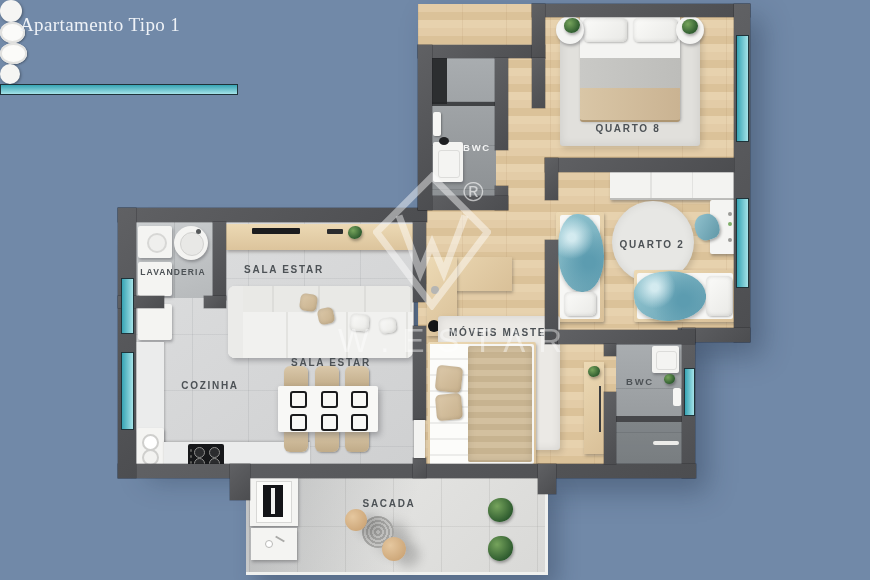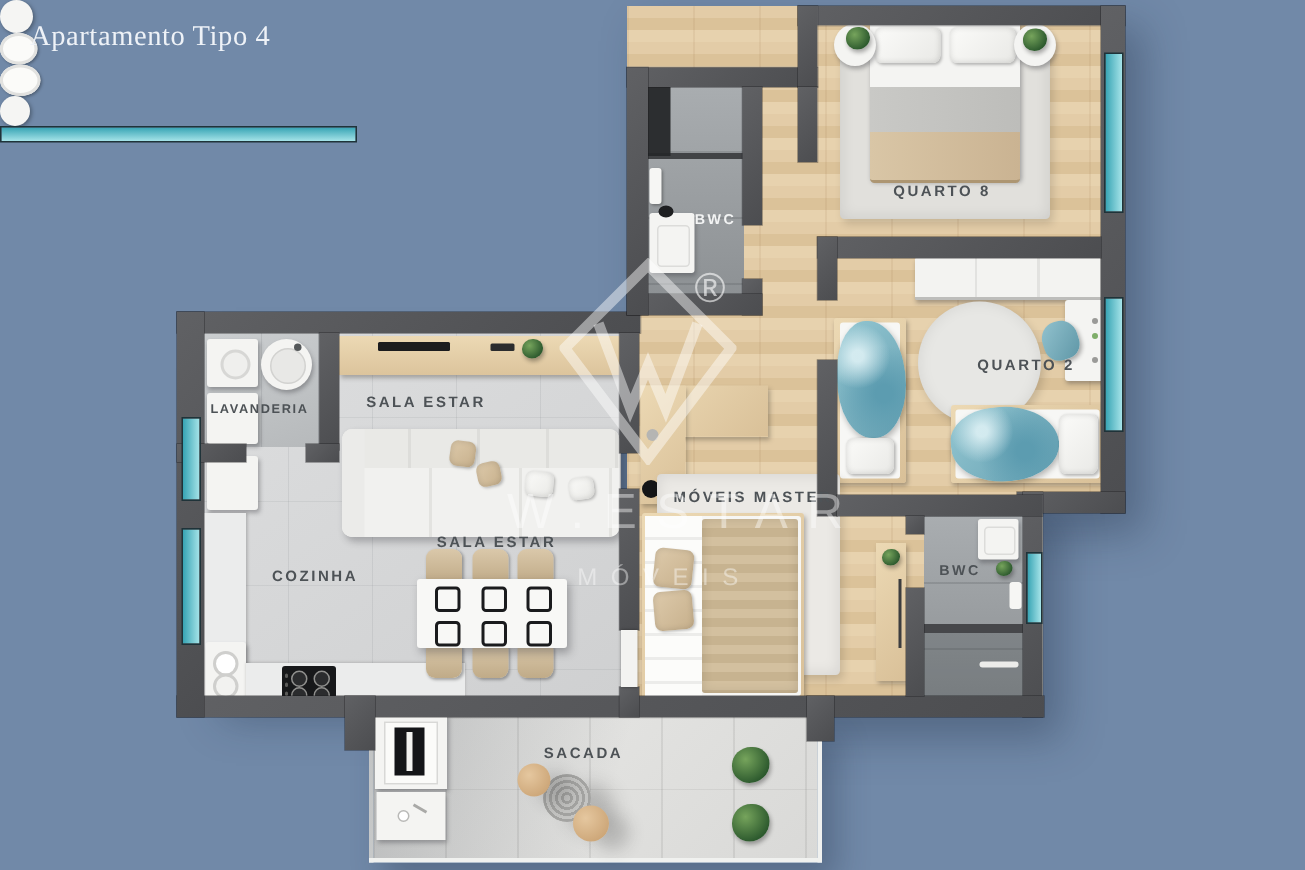--- a/index.html
+++ b/index.html
@@ -249,33 +249,32 @@
   <div class="wall" style="left:538px;top:464px;width:18px;height:30px"></div>
 
   <div class="win" style="left:736px;top:35px;width:11px;height:105px"></div>
   <div class="win" style="left:736px;top:198px;width:11px;height:88px"></div>
   <div class="win" style="left:684px;top:368px;width:9px;height:46px"></div>
   <div class="win" style="left:121px;top:278px;width:11px;height:54px"></div>
   <div class="win" style="left:121px;top:352px;width:11px;height:76px"></div>
   <div class="winh" style="left:300px;top:467px;width:236px;height:9px"></div>
 
   <div class="label" style="left:628px;top:128px">QUARTO 8</div>
-  <div class="label" style="left:684px;top:244px">QUARTO 2</div>
+  <div class="label" style="left:652px;top:244px">QUARTO 2</div>
   <div class="label light" style="left:477px;top:147px;font-size:9.5px">BWC</div>
   <div class="label sm" style="left:173px;top:272px">LAVANDERIA</div>
   <div class="label" style="left:284px;top:269px">SALA ESTAR</div>
   <div class="label" style="left:210px;top:385px">COZINHA</div>
   <div class="label" style="left:331px;top:362px">SALA ESTAR</div>
   <div class="label" style="left:502px;top:332px">MÓVEIS MASTER</div>
   <div class="label" style="left:640px;top:381px;font-size:9.5px">BWC</div>
   <div class="label" style="left:389px;top:503px">SACADA</div>
 
   <svg style="position:absolute;left:373px;top:172px;width:118px;height:138px;pointer-events:none" viewBox="0 0 100 115">
     <path d="M50 3 L97 50 L50 112 L3 50 Z" fill="none" stroke="rgba(255,255,255,0.45)" stroke-width="6"></path>
     <path d="M22 36 L40 84 L50 60 L60 84 L78 36" fill="none" stroke="rgba(255,255,255,0.45)" stroke-width="6" stroke-linejoin="miter"></path>
   </svg>
   <div class="wm" id="wm-reg">®</div>
   <div class="wm" id="wm-brand">W.ESTAR</div>
-  <div class="wm" id="wm-tag">MÓVEIS</div>
-
-  <div id="title">Apartamento Tipo 4</div>
+
+  <div id="title">Apartamento Tipo 1</div>
 
 </div>
 
 </body></html>

